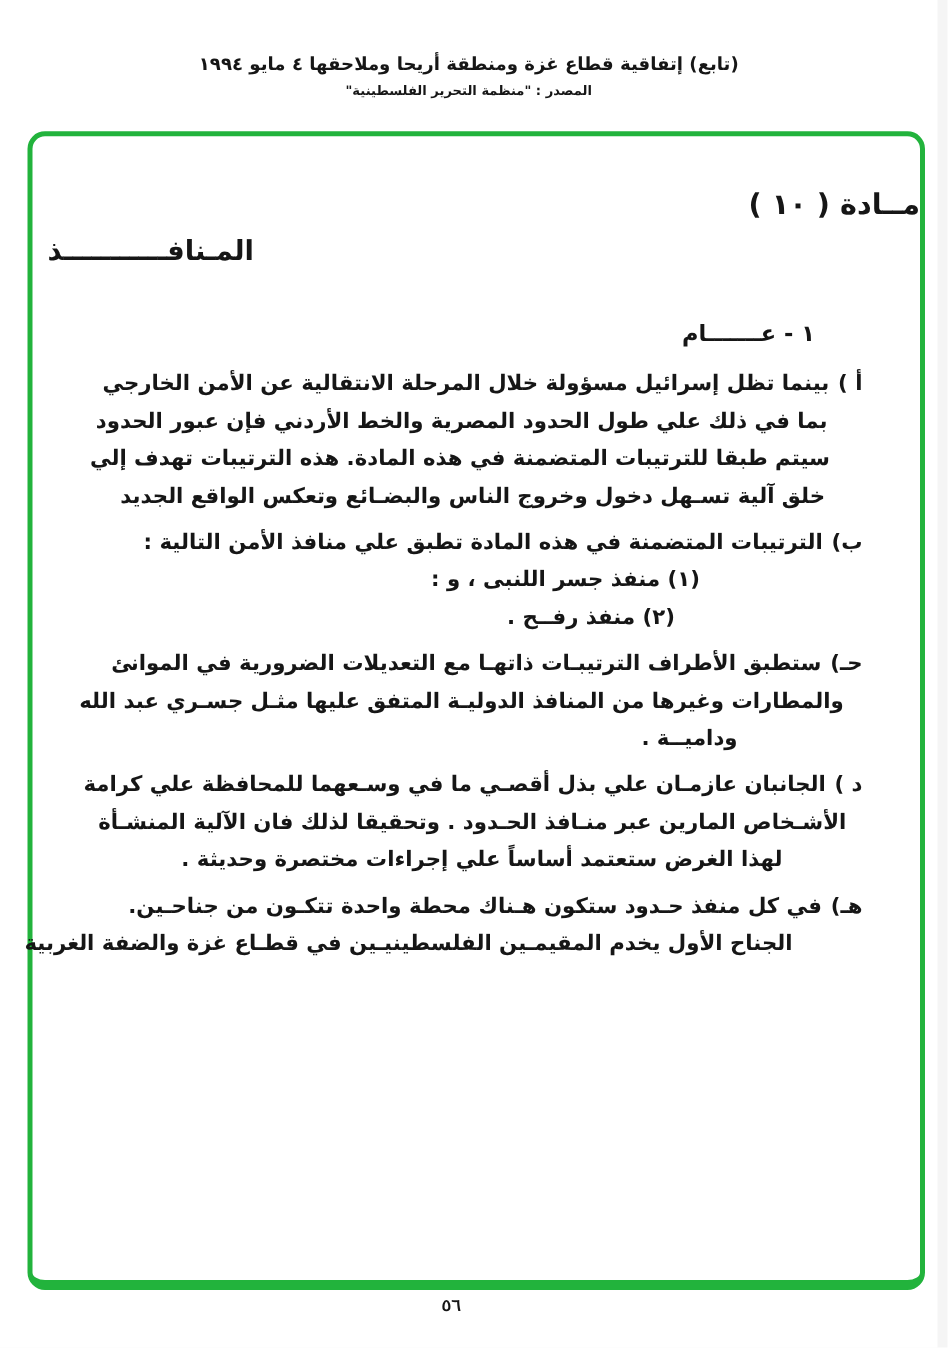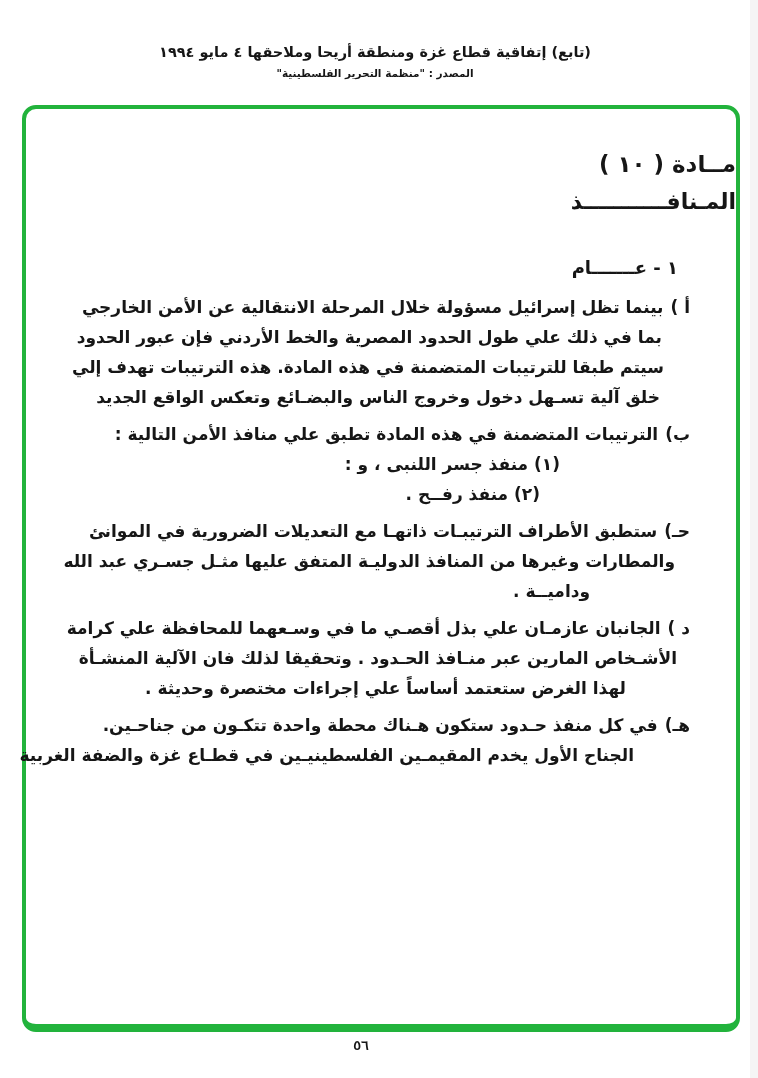--- a/index.html
+++ b/index.html
@@ -35,28 +35,28 @@
     border-radius: 14px;
     direction: rtl;
   }
   .article-title {
     margin-top: 42px;
     font-size: 23px; font-weight: bold;
     white-space: nowrap;
   }
   .article-subtitle {
     margin-top: 12px;
-    text-align: right;
+    text-align: left;
     font-size: 22px; font-weight: bold;
     white-space: nowrap;
     padding-left: 12px;
   }
   .section-heading {
     margin-top: 42px;
-    margin-left: 0; margin-right: 58px;
+    margin-left: 0; margin-right: 84px;
     text-align: right;
     font-size: 18px; font-weight: bold;
     line-height: 24px;
     white-space: nowrap;
   }
   .content {
     margin-top: 12px;
     padding: 0 46px 0 40px;
   }
   .para { margin-bottom: 7px; }

